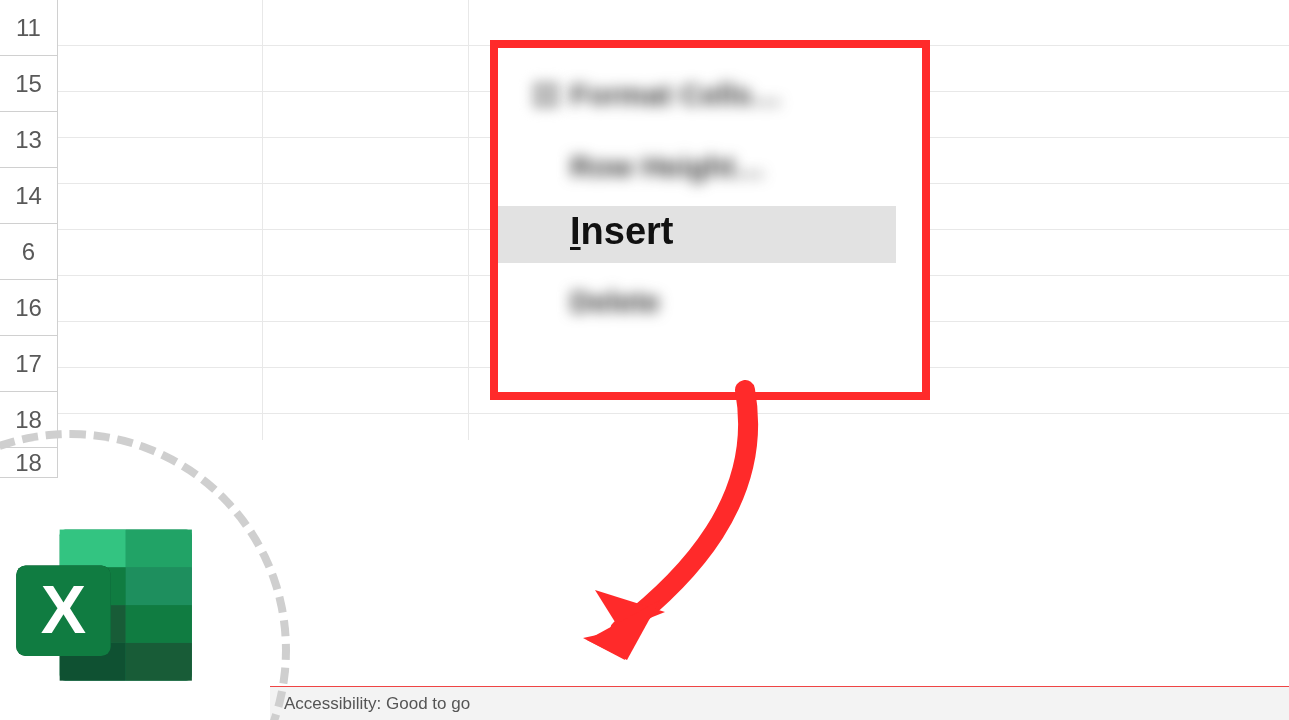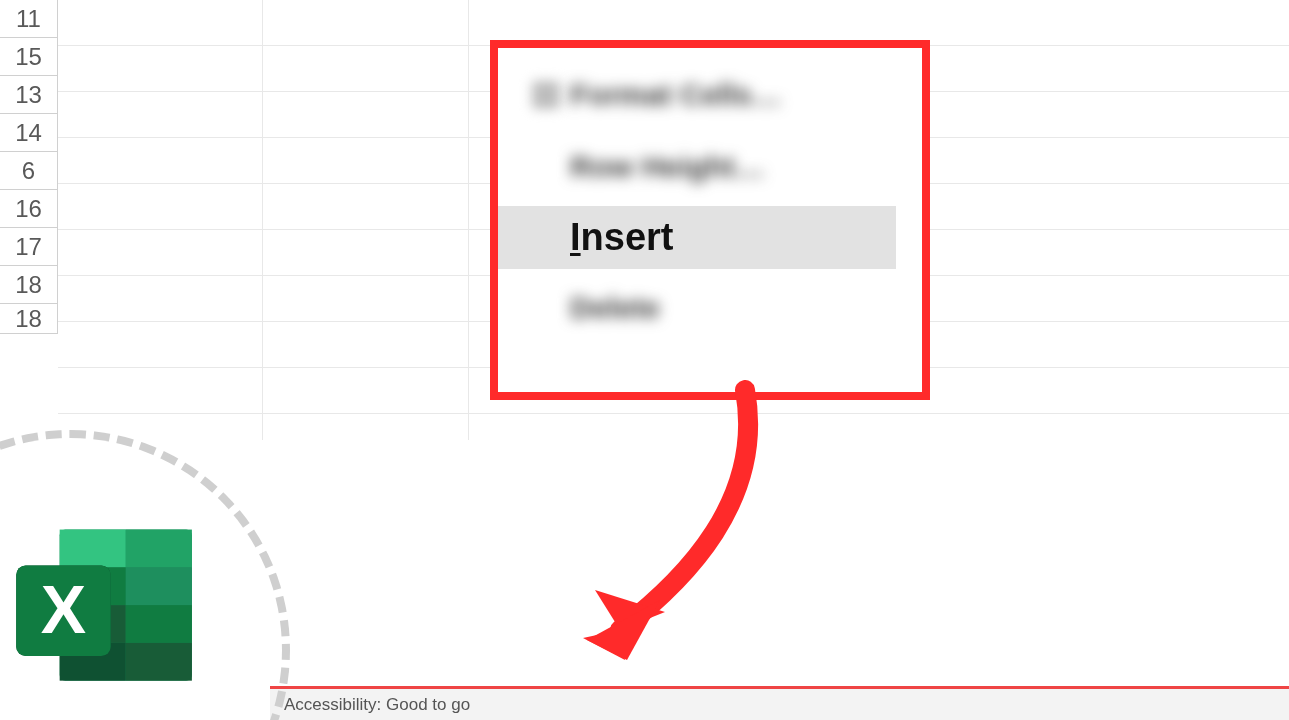--- a/index.html
+++ b/index.html
@@ -7,21 +7,21 @@
 
   
   .sheet {
     position: absolute; top: 0; left: 0; right: 0; bottom: 0;
     background: #fff;
   }
   .row-headers {
     position: absolute; left: 0; top: 0; width: 58px;
   }
   .row-header {
-    height: 38px; border-bottom: 1px solid #d0d0d0; border-right: 1px solid #d0d0d0;
+    height: 56px; border-bottom: 1px solid #d0d0d0; border-right: 1px solid #d0d0d0;
     background: #fff; color: #595959; font-size: 24px;
     display: flex; align-items: center; justify-content: center;
     user-select: none;
   }
   .row-header:last-child { height: 30px; }
   .grid {
     position: absolute; left: 58px; top: 0; right: 0; height: 440px;
     background-image:
       linear-gradient(to bottom, #e8e8e8 1px, transparent 1px);
     background-size: 100% 46px;
@@ -54,21 +54,21 @@
   }
   .plus-circle::before, .plus-circle::after {
     content: ""; position: absolute; background: #888;
   }
   .plus-circle::before { left: 4px; right: 4px; top: 50%; height: 1.5px; transform: translateY(-50%); }
   .plus-circle::after  { top: 4px; bottom: 4px; left: 50%; width: 1.5px; transform: translateX(-50%); }
 
   
   .status-bar {
     position: absolute; left: 270px; right: 0; top: 686px; height: 34px;
-    background: #f3f3f3; border-top: 3px solid #ef4444;
+    background: #f3f3f3; border-top: 1px solid #ef4444;
     display: flex; align-items: center; padding: 0 14px;
     font-size: 17px; color: #555; text-align: center;
   }
 
   
   .callout-box {
     position: absolute; left: 490px; top: 40px; width: 440px; height: 360px;
     border: 8px solid #ff2a2a; background: #fff;
   }
   .menu-blur {
@@ -76,21 +76,21 @@
   }
   .menu-item {
     padding: 8px 34px 8px 72px; display:flex; align-items:center;
   }
   .menu-item.blur-icon::before {
     content:""; position:absolute; left:34px; width:28px; height:28px;
     background:#bdbdbd; border-radius:4px; filter: blur(6px);
   }
   .menu-item.highlight {
     background: #e2e2e2; margin: 14px 26px 14px 0;
-    padding: 10px 0 10px 72px;
+    padding: 4px 0 10px 72px;
   }
   .menu-item.highlight .label {
     font-size: 38px; font-weight: 700; color: #111;
   }
   .mnemonic { text-decoration: underline; text-underline-offset: 3px; }
 
   
   .arrow-svg { position: absolute; left: 565px; top: 380px; width: 240px; height: 280px; }
 
   

